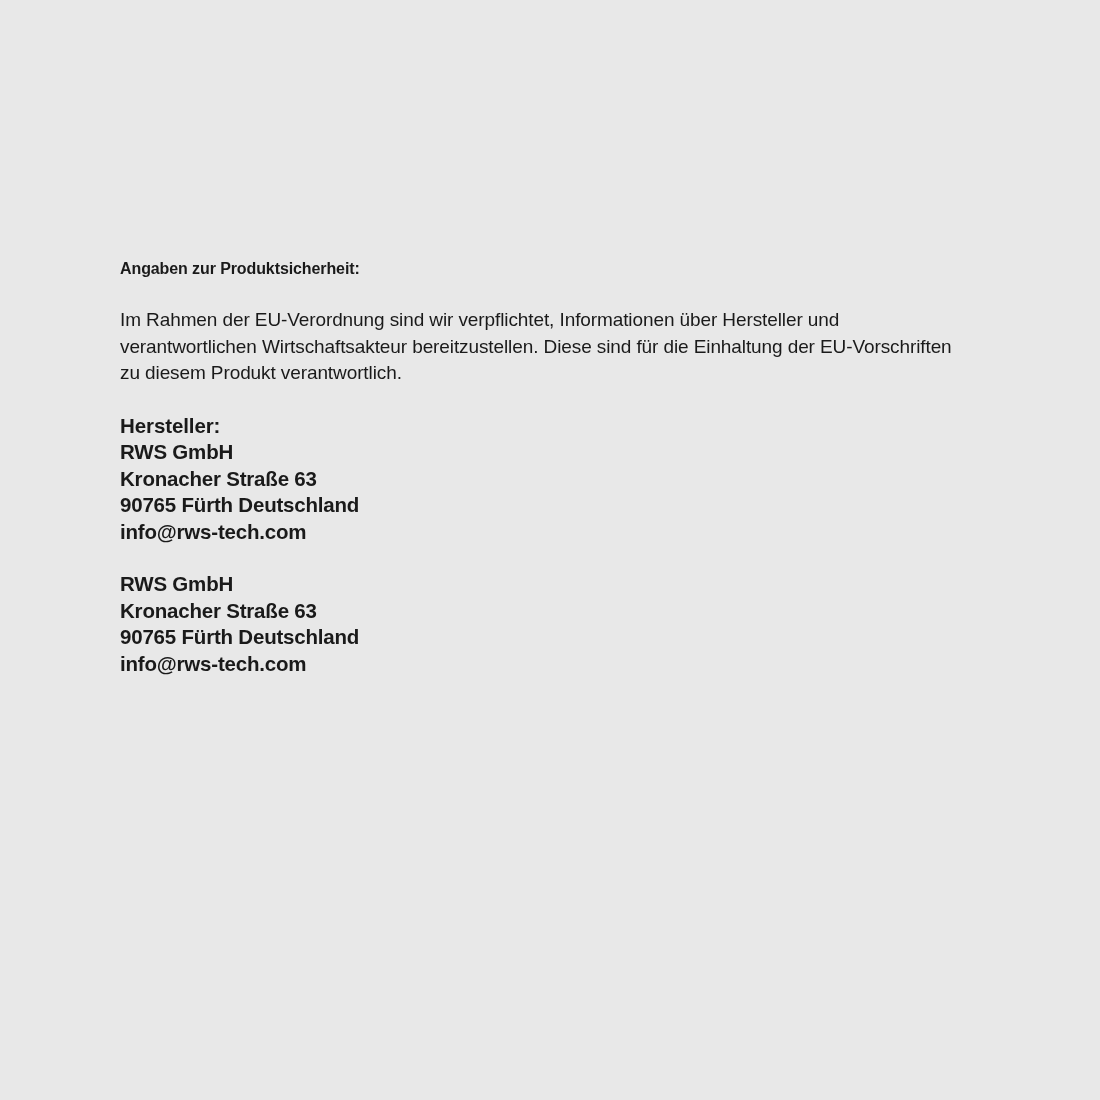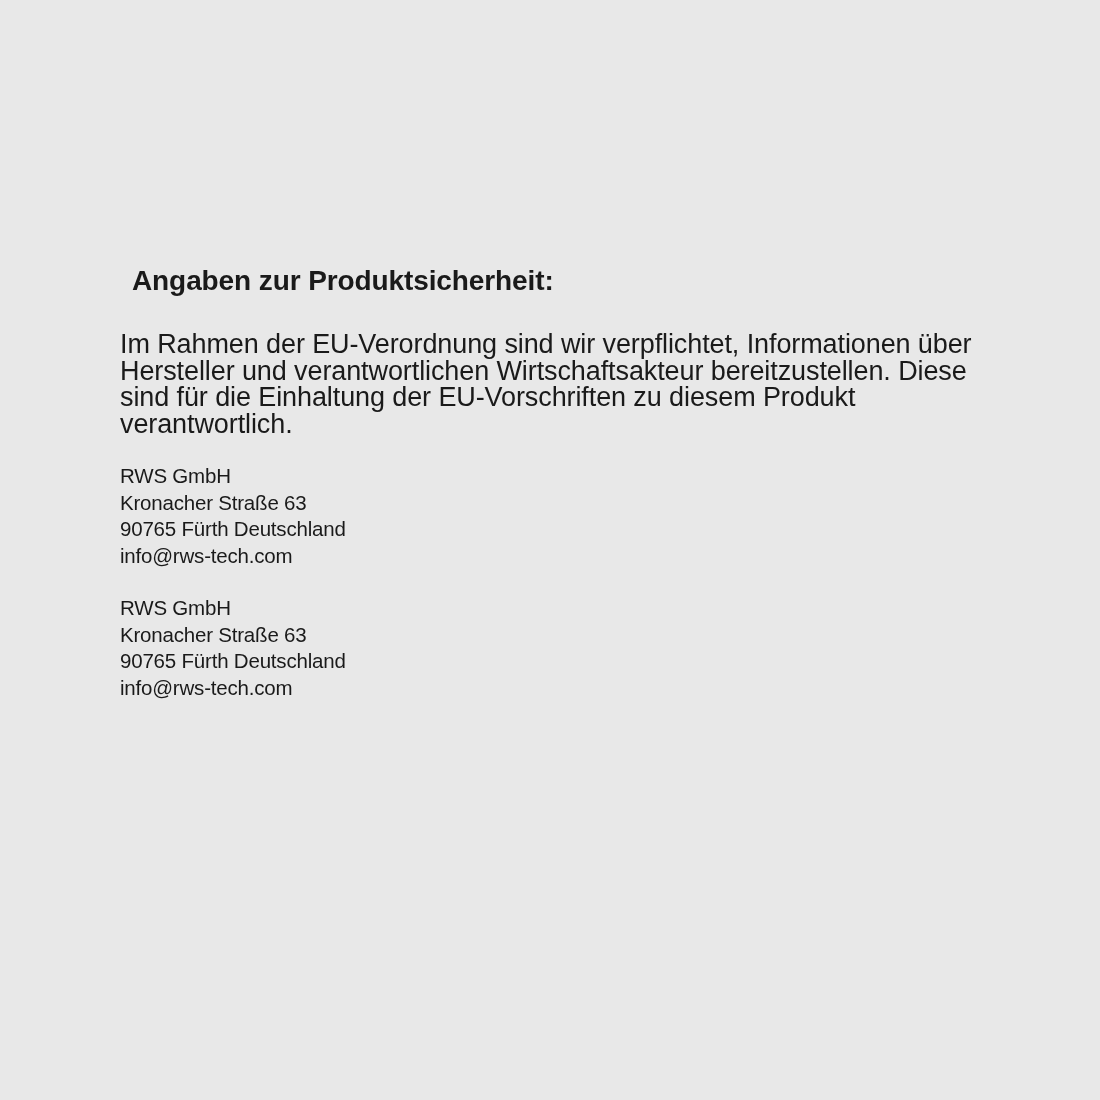--- a/index.html
+++ b/index.html
@@ -20,66 +20,67 @@
     height: 1100px;
     box-sizing: border-box;
   }
   .content {
     position: absolute;
     left: 120px;
     top: 255px;
     width: 860px;
   }
   .heading {
-    font-size: 28px;
+    font-size: 16px;
     font-weight: bold;
     line-height: 28px;
     letter-spacing: -0.1px;
-    margin: 12px;
+    margin: 0;
   }
   .intro {
-    font-size: 27px;
+    font-size: 19px;
     line-height: 26.5px;
     letter-spacing: -0.1px;
     margin: 0;
     max-width: 855px;
   }
   .block-title {
     font-size: 20.5px;
     font-weight: bold;
     line-height: 26.5px;
     letter-spacing: -0.1px;
     margin: 0;
   }
   .block-line {
     font-size: 20.5px;
     line-height: 26.5px;
     letter-spacing: -0.2px;
     margin: 0;
-    font-weight: 400;
+    font-weight: 700;
   }
   .gap-intro { height: 24px; }
   .gap-block { height: 26px; }
   .addr-block { margin: 0; }
 </style>
 </head>
 <body style="background: rgb(232, 232, 232); color: rgb(26, 26, 26);">
 
 <div class="page">
   <div class="content">
 
     <p class="heading">Angaben zur Produktsicherheit:</p>
 
     <div class="gap-intro"></div>
 
     <p class="intro">Im Rahmen der EU-Verordnung sind wir verpflichtet, Informationen über Hersteller und verantwortlichen Wirtschaftsakteur bereitzustellen. Diese sind für die Einhaltung der EU-Vorschriften zu diesem Produkt verantwortlich.</p>
 
     <div class="gap-block"></div>
 
     <div class="addr-block">
+      <p class="block-title">Hersteller:</p>
       <p class="block-line">RWS GmbH</p>
       <p class="block-line">Kronacher Straße 63</p>
       <p class="block-line">90765 Fürth Deutschland</p>
       <p class="block-line">info@rws-tech.com</p>
     </div>
 
     <div class="gap-block"></div>
 
     <div class="addr-block">
       <p class="block-line">RWS GmbH</p>

